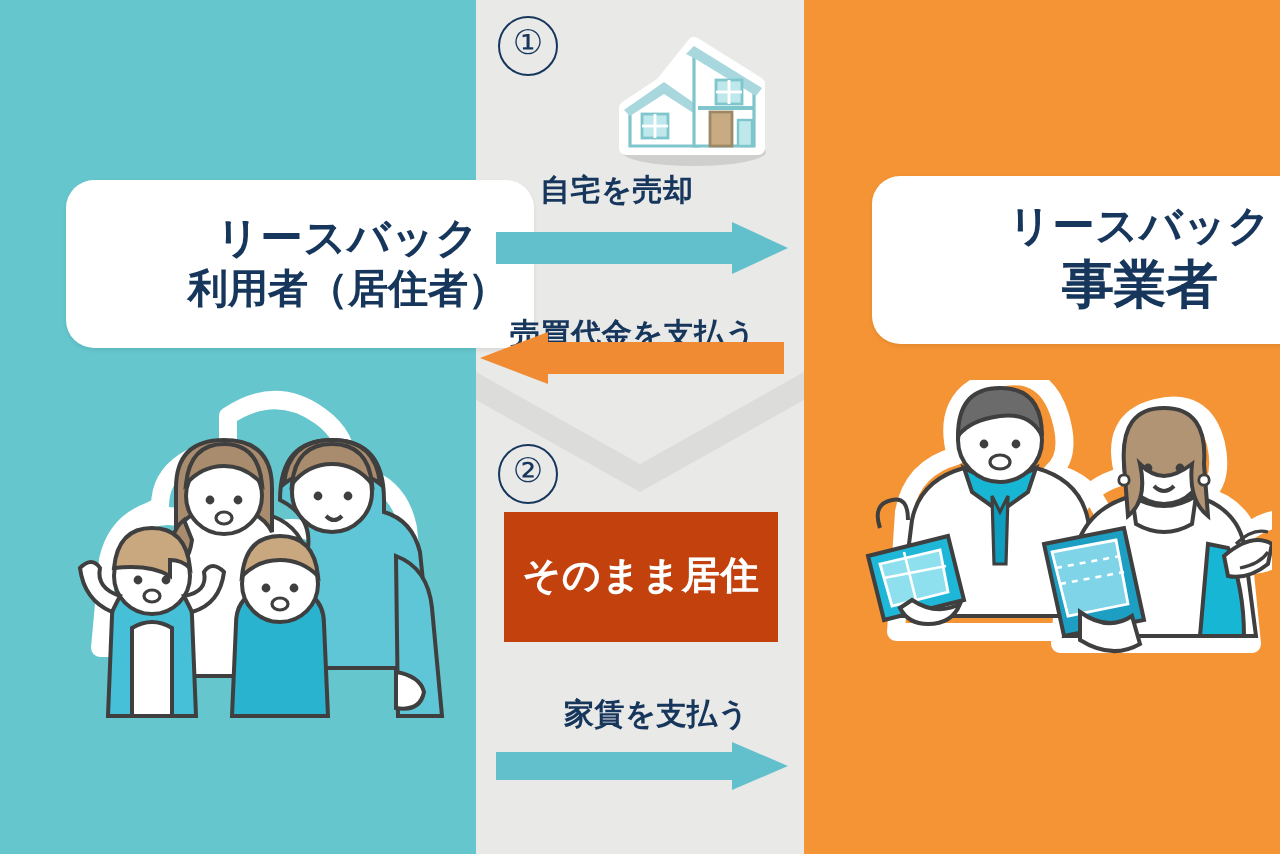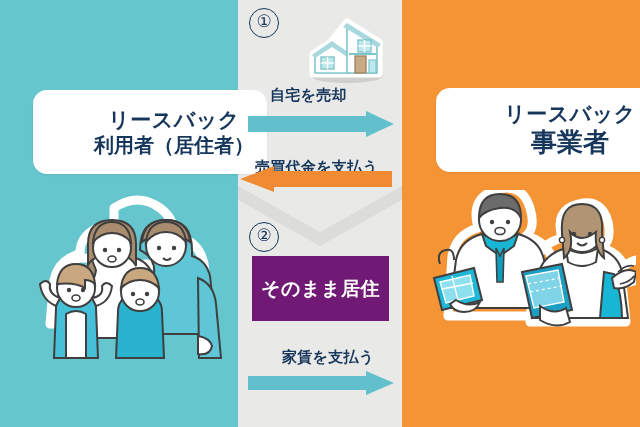--- a/index.html
+++ b/index.html
@@ -60,21 +60,21 @@
 
   .arrow{position:absolute;}
   .arrow svg{display:block;}
   #arrow-sell{left:248px;top:111px;}
   #arrow-price{left:240px;top:166px;}
   #arrow-rent{left:248px;top:370px;}
 
   
   #contract-box{
     position:absolute;left:252px;top:256px;width:137px;height:65px;
-    background:#701a75;color:#ffffff;
+    background:#c2410c;color:#ffffff;
     display:flex;flex-direction:column;align-items:center;justify-content:center;
     text-align:center;line-height:1.15;
   }
   #contract-main{font-size:19px;font-weight:bold;letter-spacing:.5px;}
   #contract-sub{font-size:14px;font-weight:bold;margin-top:2px;}
 
   
   #family-illustration{position:absolute;left:22px;top:186px;width:212px;height:175px;}
   #staff-illustration{position:absolute;left:422px;top:190px;width:214px;height:170px;}
   #family-illustration svg,#staff-illustration svg{display:block;}

